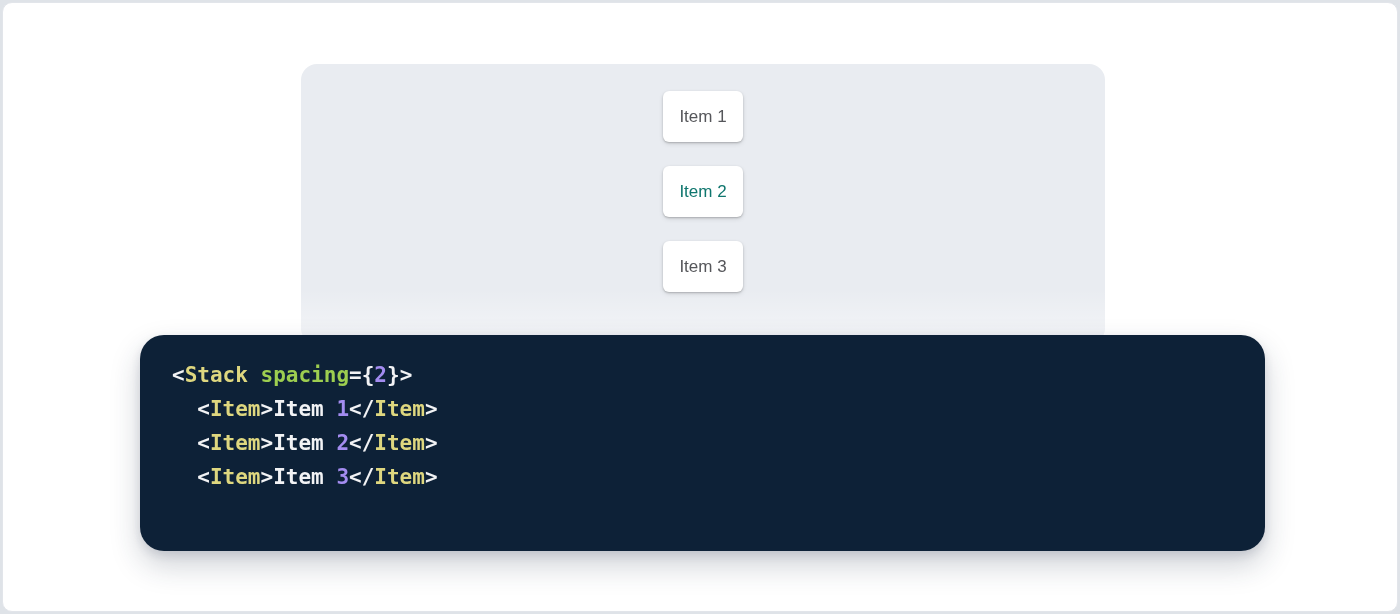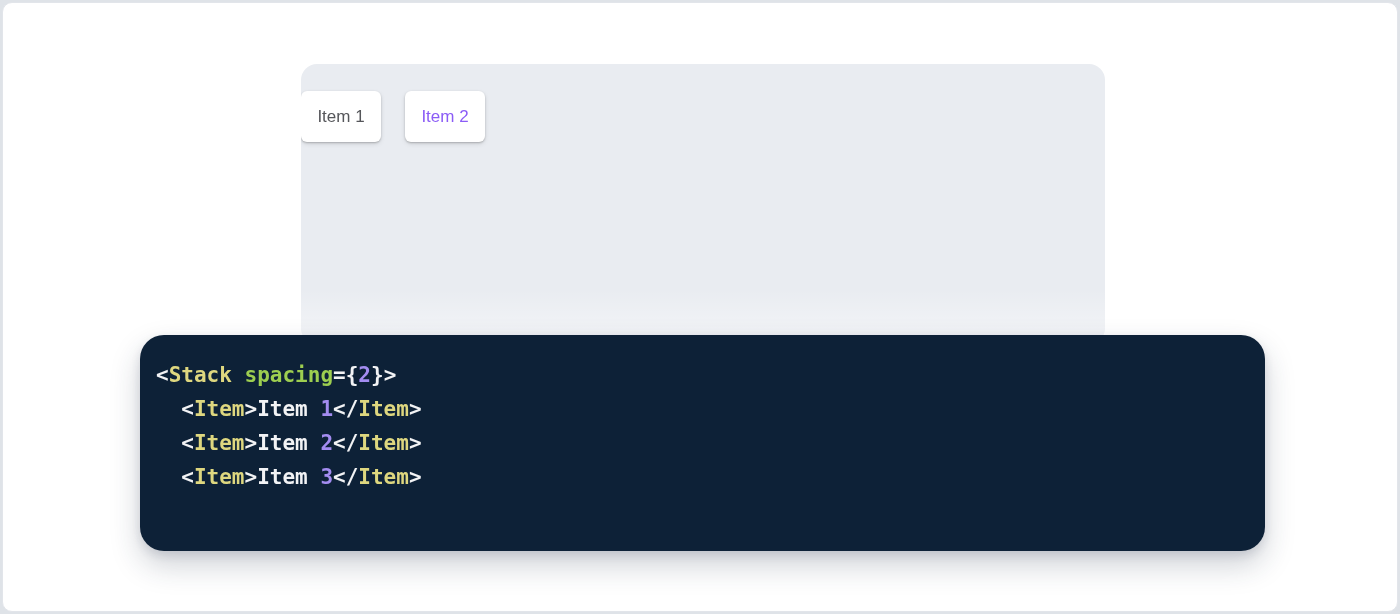--- a/index.html
+++ b/index.html
@@ -26,63 +26,64 @@
   }
   .demo-panel::after {
     content: "";
     position: absolute;
     left: 0; right: 0; bottom: 0; height: 55px;
     background: linear-gradient(rgba(255,255,255,0), rgba(255,255,255,0.5));
     pointer-events: none;
   }
   .stack-items {
     display: flex;
-    flex-direction: row;
+    flex-direction: column;
     align-items: center;
     padding-top: 27px;
     gap: 24px;
   }
   .stack-item {
     width: 80px; height: 51px;
     background: #ffffff;
     border-radius: 6px;
     display: flex;
     align-items: center;
     justify-content: center;
     font-size: 17px;
     box-shadow: 0 1px 2px rgba(0,0,0,0.22), 0 2px 5px rgba(0,0,0,0.10);
     white-space: nowrap;
   }
   .code-block {
     position: absolute;
     left: 137px; top: 332px;
     width: 1125px; height: 216px;
     border-radius: 24px;
-    padding: 23px 16px;
+    padding: 23px 32px;
     box-shadow: 0 14px 30px rgba(30,45,70,0.22), 0 4px 10px rgba(30,45,70,0.12);
     font-family: "DejaVu Sans Mono", "Liberation Mono", monospace;
     font-size: 21px;
     font-weight: 600;
     overflow: hidden;
   }
   .code-line {
     white-space: pre;
     line-height: 34px;
     height: 34px;
   }
 </style>
 </head>
 <body>
 
 <div class="page-card">
 
   <div class="demo-panel" style="background: rgb(233, 236, 241);">
     <div class="stack-items">
         <div class="stack-item" style="background: rgb(255, 255, 255); color: rgb(85, 86, 90);">Item 1</div>
-        <div class="stack-item" style="background: rgb(255, 255, 255); color: #8b5cf6;">Item 2</div>
+        <div class="stack-item" style="background: rgb(255, 255, 255); color: #0f766e;">Item 2</div>
+        <div class="stack-item" style="background: rgb(255, 255, 255); color: rgb(85, 86, 90);">Item 3</div>
       </div>
   </div>
 
   <div class="code-block" style="background: rgb(13, 33, 55);">
       <div class="code-line"><span style="color: rgb(242, 243, 245);">&lt;</span><span style="color: rgb(222, 215, 127);">Stack</span><span style="color: rgb(242, 243, 245);"> </span><span style="color: rgb(157, 206, 80);">spacing</span><span style="color: rgb(242, 243, 245);">={</span><span style="color: rgb(163, 140, 240);">2</span><span style="color: rgb(242, 243, 245);">}&gt;</span></div>
       <div class="code-line"><span style="color: rgb(242, 243, 245);">  &lt;</span><span style="color: rgb(222, 215, 127);">Item</span><span style="color: rgb(242, 243, 245);">&gt;Item </span><span style="color: rgb(163, 140, 240);">1</span><span style="color: rgb(242, 243, 245);">&lt;/</span><span style="color: rgb(222, 215, 127);">Item</span><span style="color: rgb(242, 243, 245);">&gt;</span></div>
       <div class="code-line"><span style="color: rgb(242, 243, 245);">  &lt;</span><span style="color: rgb(222, 215, 127);">Item</span><span style="color: rgb(242, 243, 245);">&gt;Item </span><span style="color: rgb(163, 140, 240);">2</span><span style="color: rgb(242, 243, 245);">&lt;/</span><span style="color: rgb(222, 215, 127);">Item</span><span style="color: rgb(242, 243, 245);">&gt;</span></div>
       <div class="code-line"><span style="color: rgb(242, 243, 245);">  &lt;</span><span style="color: rgb(222, 215, 127);">Item</span><span style="color: rgb(242, 243, 245);">&gt;Item </span><span style="color: rgb(163, 140, 240);">3</span><span style="color: rgb(242, 243, 245);">&lt;/</span><span style="color: rgb(222, 215, 127);">Item</span><span style="color: rgb(242, 243, 245);">&gt;</span></div>
     </div>
 

